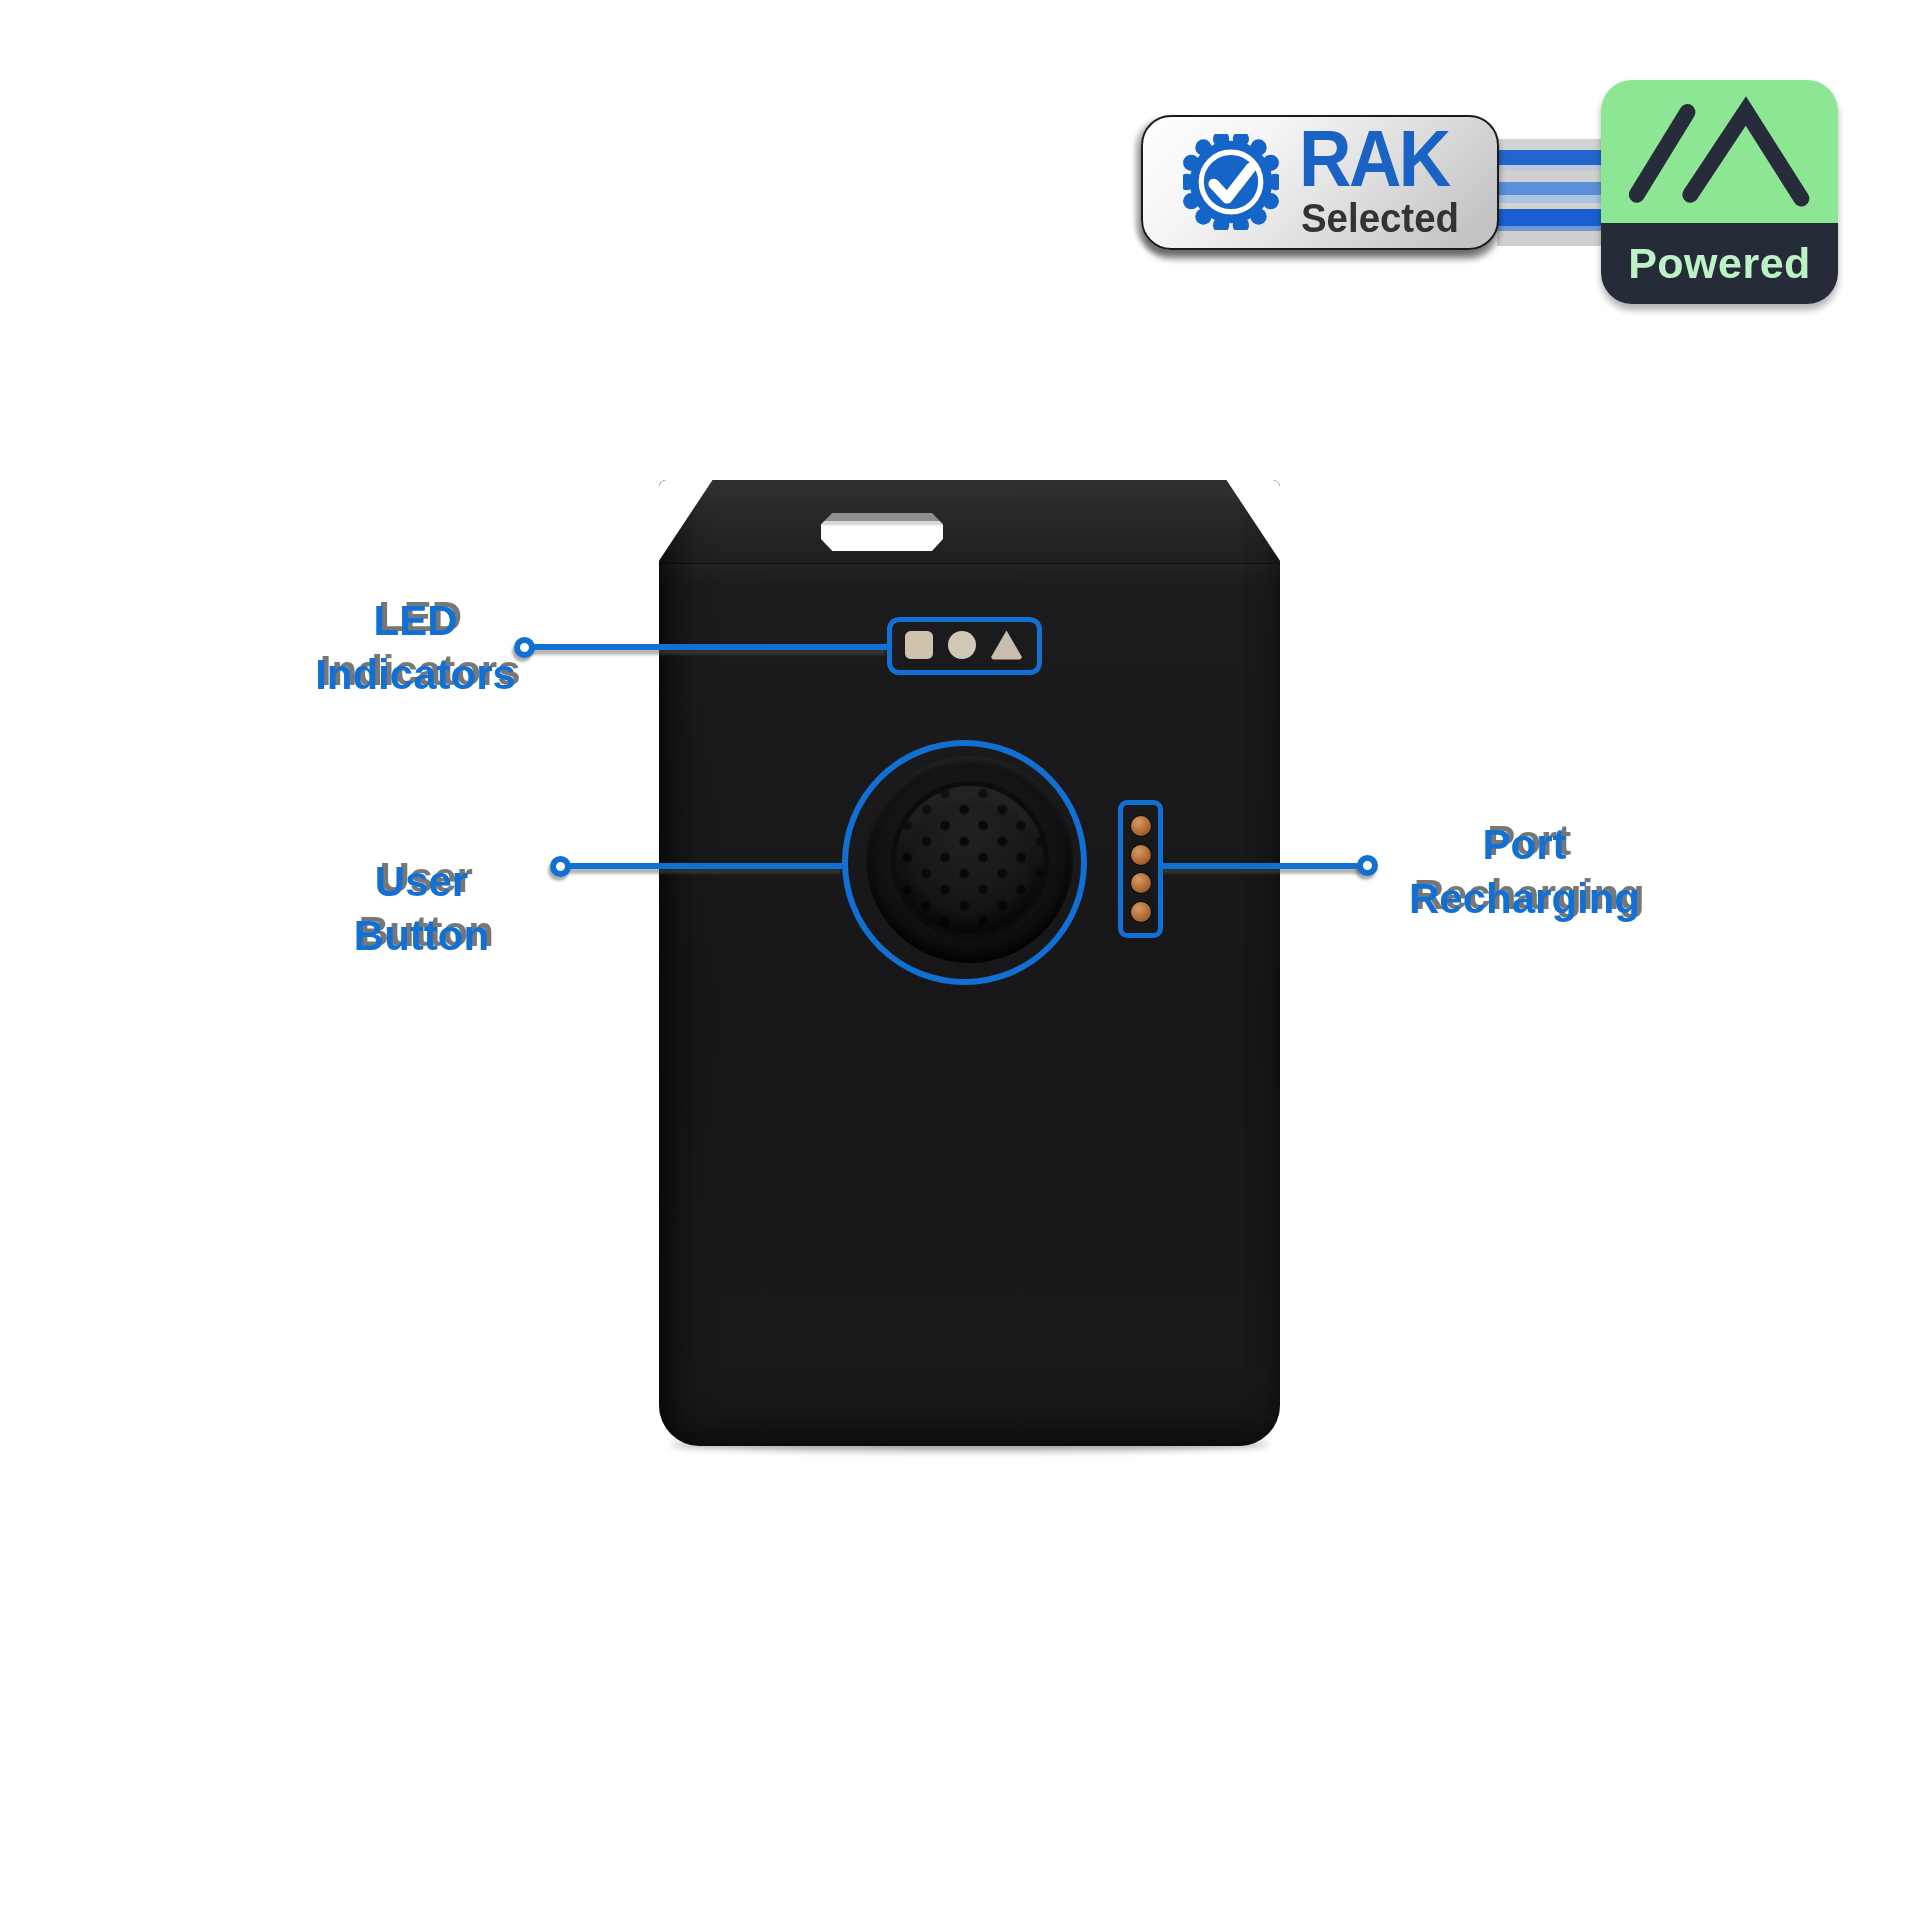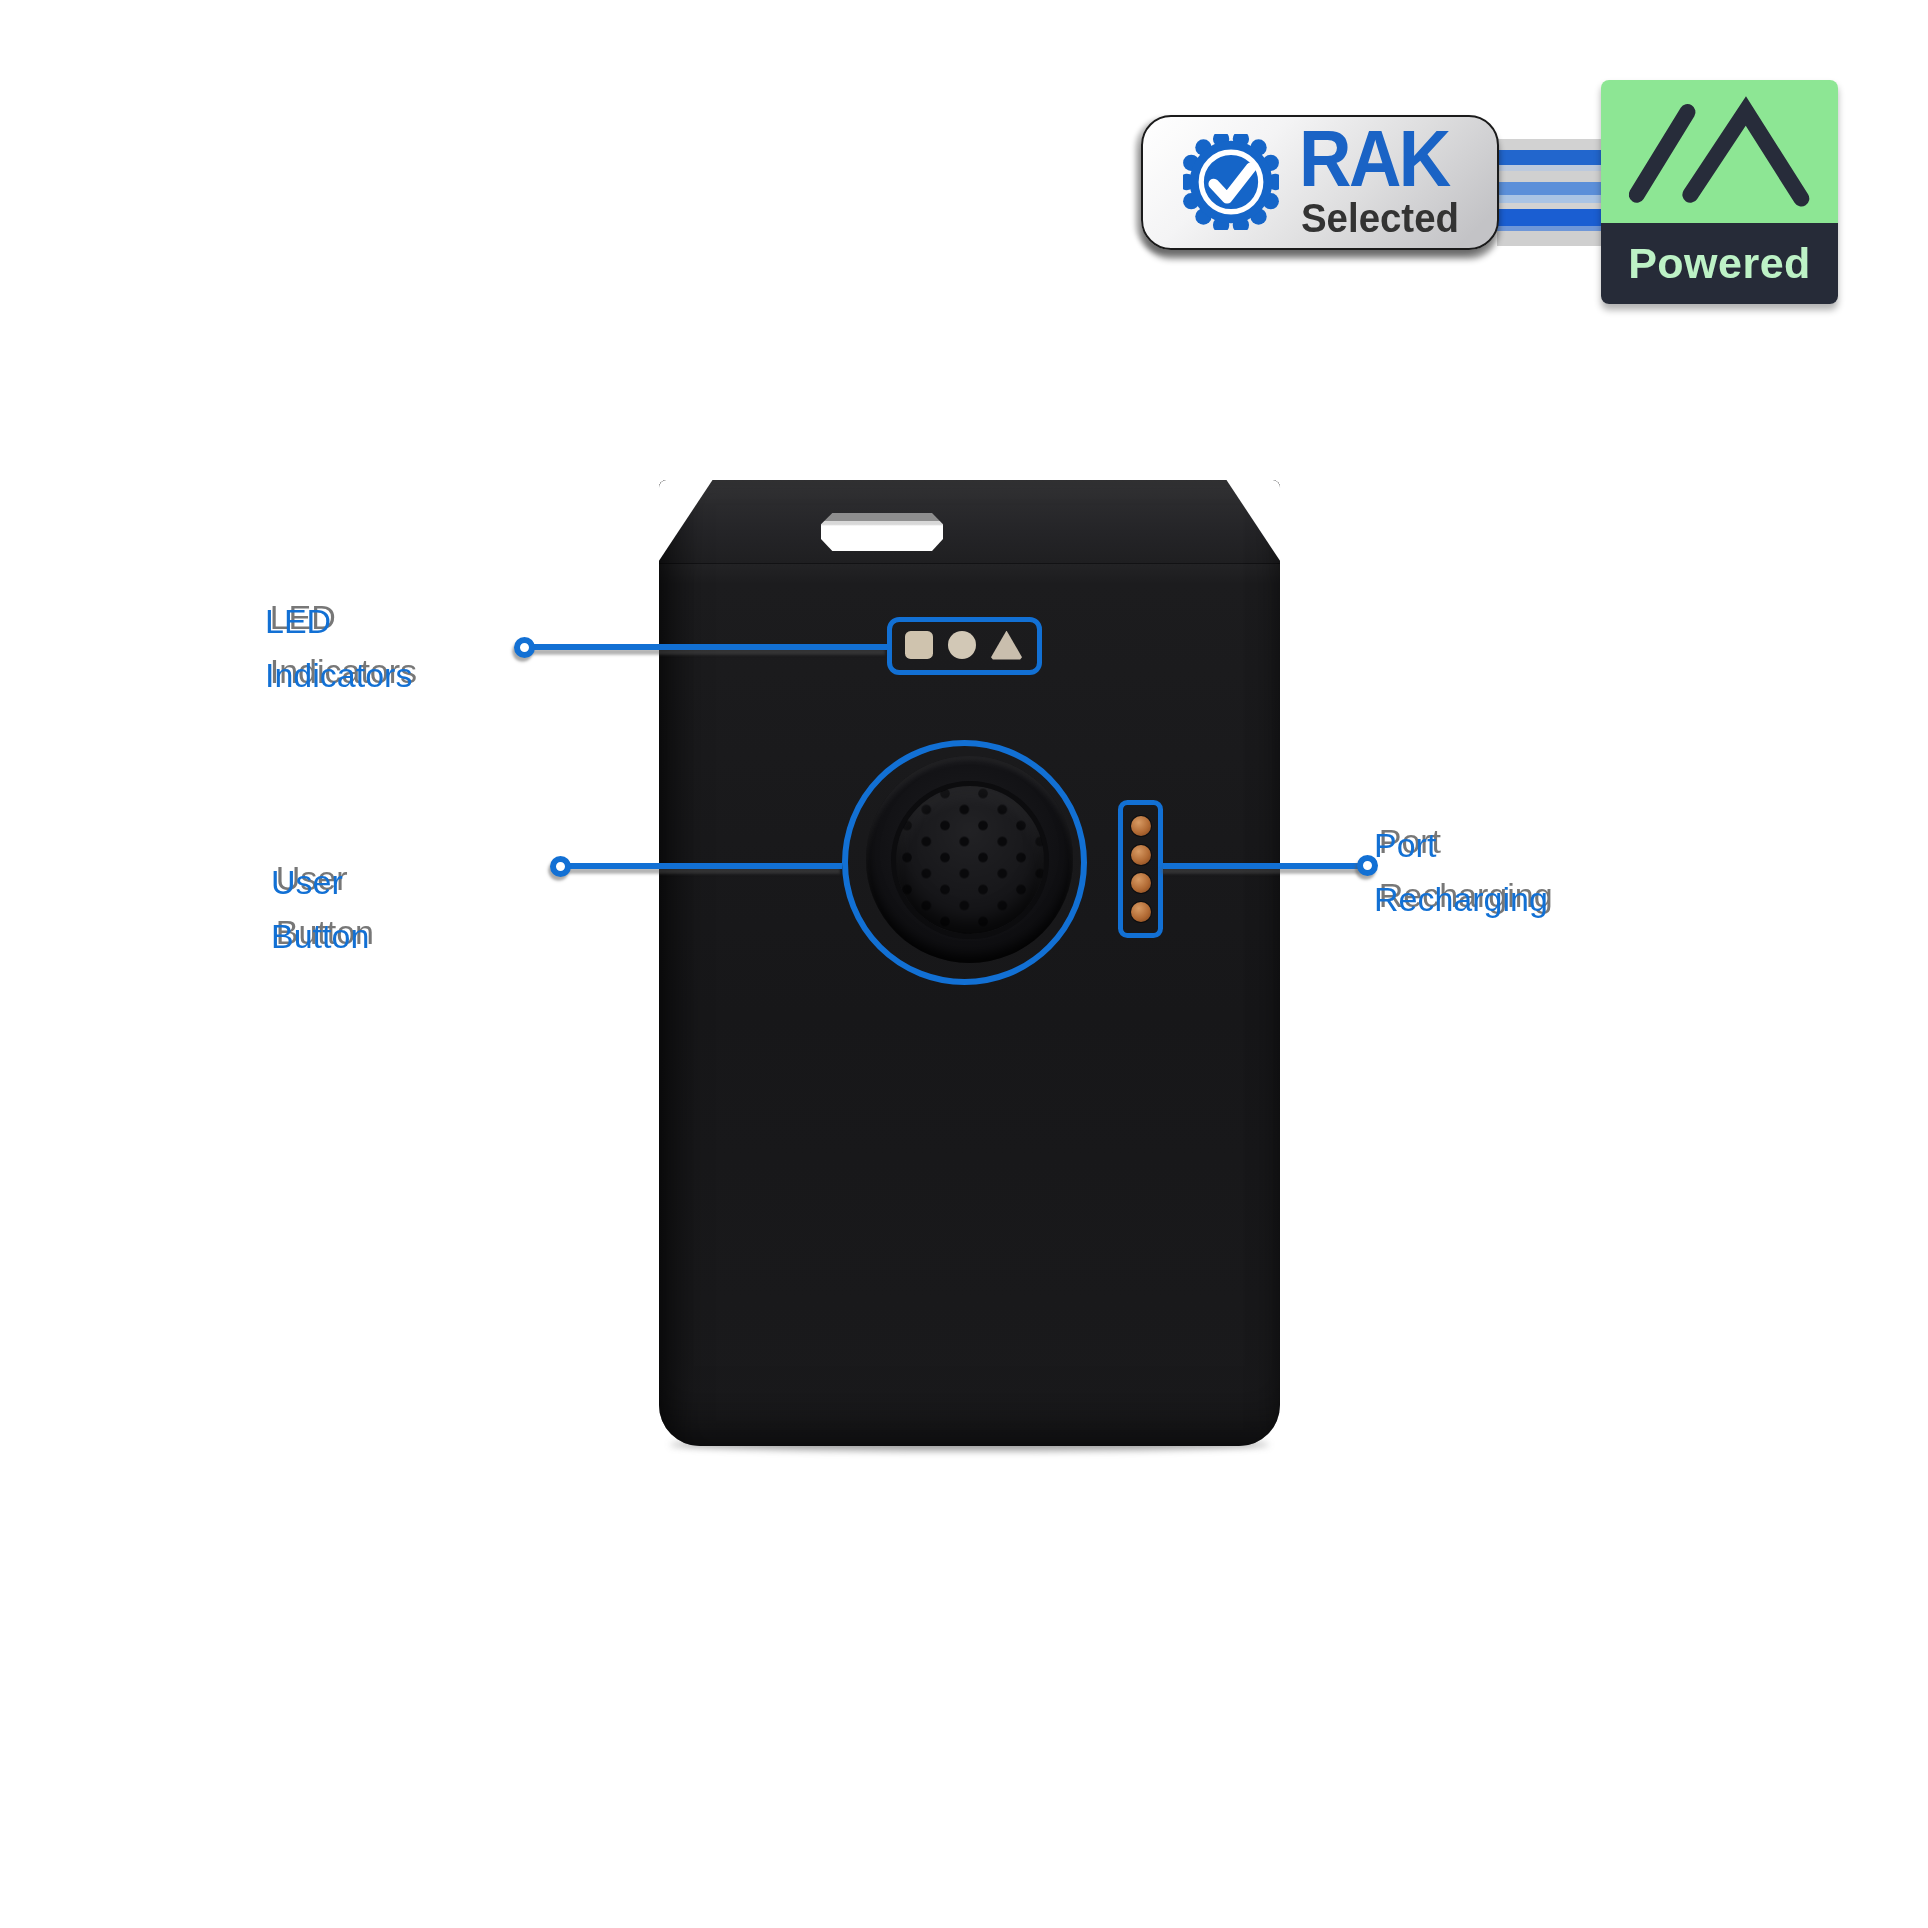--- a/index.html
+++ b/index.html
@@ -36,21 +36,21 @@
   .rak-title{
     position:absolute;left:156px;top:1.9px;font-size:79px;font-weight:bold;line-height:79px;
     letter-spacing:-2.8px;color:#1a63c5;transform:scaleX(0.92);transform-origin:left;
   }
   .rak-sub{
     position:absolute;left:158px;top:81px;font-size:40px;font-weight:bold;line-height:40px;
     color:#333333;transform:scaleX(0.96);transform-origin:left;
   }
   .powered-badge{
     left:1601px;top:80px;width:237px;height:224px;z-index:2;
-    border-radius:8px;overflow:hidden;
+    border-radius:31px;overflow:hidden;
     box-shadow:0 5.6px 7.5px rgba(0,0,0,0.3);
   }
   .powered-top{position:absolute;left:0;top:0;width:100%;height:143px;background:#8de694;}
   .powered-top svg{position:absolute;left:0;top:0;}
   .powered-bottom{
     position:absolute;left:0;top:143px;width:100%;height:81px;background:#262b38;
     display:flex;align-items:center;justify-content:center;
   }
   .powered-bottom span{color:#bdf2c6;font-size:43px;font-weight:bold;letter-spacing:0.5px;}
 
@@ -127,22 +127,22 @@
     box-shadow:0 0 0 0.9px rgba(0,0,0,0.5);
   }
 
   
   .lead{height:5.6px;background:var(--blue);z-index:9;box-shadow:-1.9px 4.7px 2.8px rgba(85,85,85,0.45);}
   .marker{
     width:21px;height:21px;border-radius:50%;background:#ffffff;z-index:10;box-sizing:border-box;
     border:6.6px solid var(--blue);box-shadow:-1.9px 3.8px 2.8px rgba(85,85,85,0.5);
   }
   .callout-label{
-    width:301px;text-align:left;z-index:10;
-    color:var(--blue);font-size:34px;font-weight:normal;line-height:54px;
+    width:301px;text-align:center;z-index:10;
+    color:var(--blue);font-size:42px;font-weight:bold;line-height:54px;
     text-shadow:4.7px -3.8px 0 rgba(95,95,95,0.85);
   }
   .label-led{left:265px;top:594px;}
   .label-user{left:271px;top:815px;margin-top:40px;}
   .label-recharge{left:1374px;top:818px;}
   .line-led{left:524px;top:644px;width:363px;}
   .line-user{left:560px;top:863px;width:282px;}
   .line-recharge{left:1163px;top:863px;width:204px;}
   .marker-led{left:514px;top:637px;}
   .marker-user{left:550px;top:856px;}

